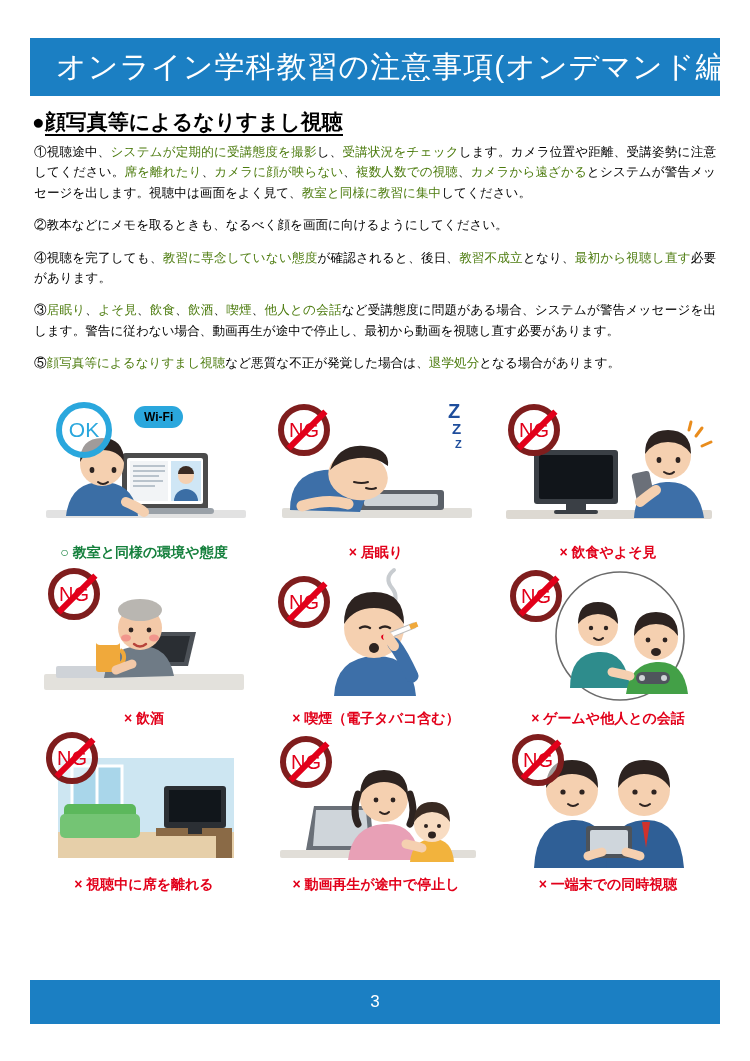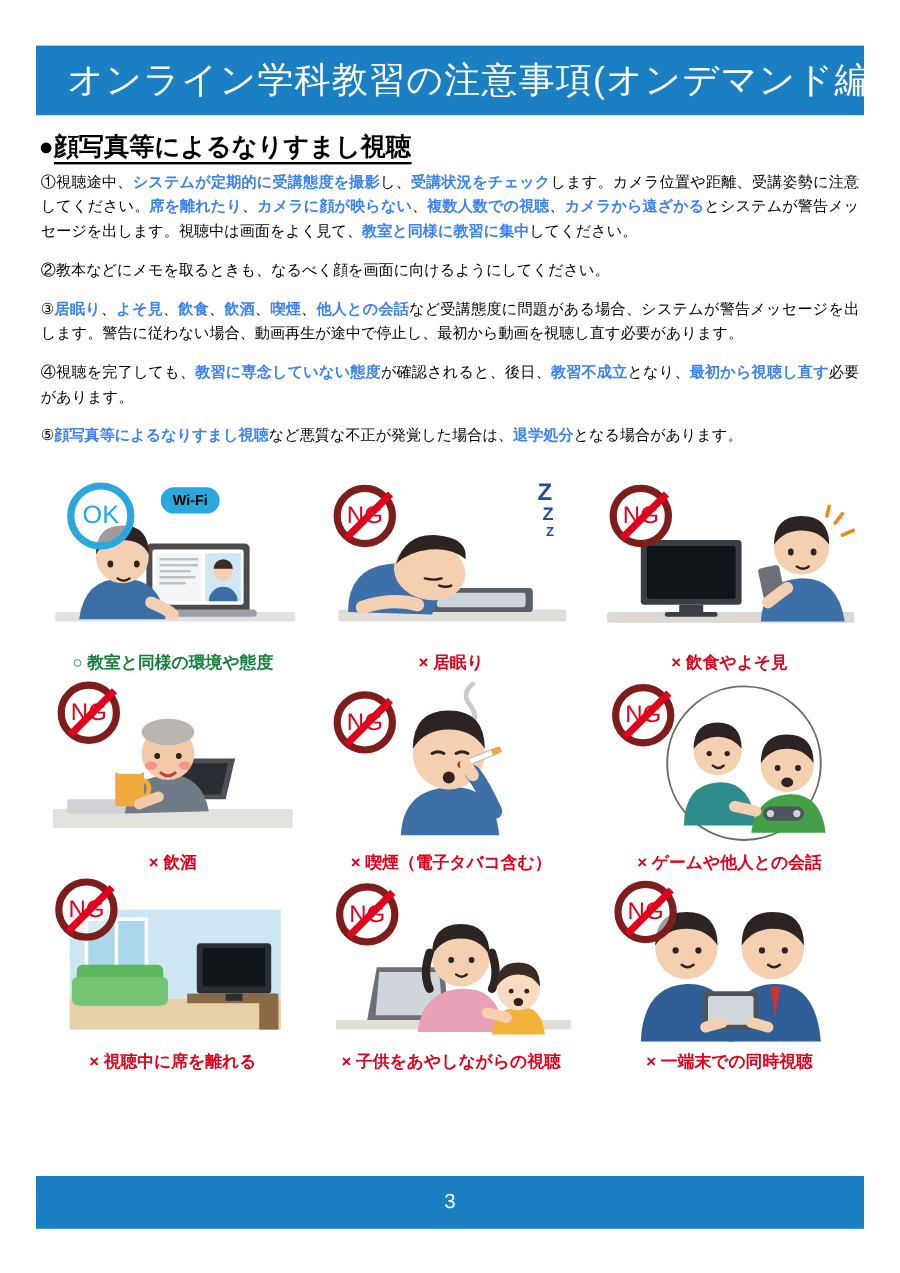--- a/index.html
+++ b/index.html
@@ -62,22 +62,22 @@
     width: 682px;
     font-size: 12.6px;
     line-height: 1.62;
     color: #000000;
   }
   .body-text p {
     margin: 0 0 12px 0;
     text-align: justify;
   }
   .em {
-    color: #3b82f6;
-    font-weight: bold;
+    color: #4d7c0f;
+    font-weight: normal;
   }
   
   .grid {
     position: absolute;
     left: 28px;
     top: 398px;
     width: 696px;
   }
   .grid-row {
     display: flex;
@@ -171,22 +171,22 @@
     <div class="header-title">オンライン学科教習の注意事項(オンデマンド編)</div>
   </div>
 
   <div class="section-heading">
     <span>●</span><span class="underlined">顔写真等によるなりすまし視聴</span>
   </div>
 
   <div class="body-text" id="body-text">
       <p><span>①視聴途中、</span><span class="em">システムが定期的に受講態度を撮影</span><span>し、</span><span class="em">受講状況をチェック</span><span>します。カメラ位置や距離、受講姿勢に注意してください。</span><span class="em">席を離れたり</span><span>、</span><span class="em">カメラに顔が映らない</span><span>、</span><span class="em">複数人数での視聴</span><span>、</span><span class="em">カメラから遠ざかる</span><span>とシステムが警告メッセージを出します。視聴中は画面をよく見て、</span><span class="em">教室と同様に教習に集中</span><span>してください。</span></p>
       <p><span>②教本などにメモを取るときも、なるべく顔を画面に向けるようにしてください。</span></p>
+      <p><span>④視聴を完了しても、</span><span class="em">教習に専念していない態度</span><span>が確認されると、後日、</span><span class="em">教習不成立</span><span>となり、</span><span class="em">最初から視聴し直す</span><span>必要があります。</span></p>
       <p><span>③</span><span class="em">居眠り</span><span>、</span><span class="em">よそ見</span><span>、</span><span class="em">飲食</span><span>、</span><span class="em">飲酒</span><span>、</span><span class="em">喫煙</span><span>、</span><span class="em">他人との会話</span><span>など受講態度に問題がある場合、システムが警告メッセージを出します。警告に従わない場合、動画再生が途中で停止し、最初から動画を視聴し直す必要があります。</span></p>
-      <p><span>④視聴を完了しても、</span><span class="em">教習に専念していない態度</span><span>が確認されると、後日、</span><span class="em">教習不成立</span><span>となり、</span><span class="em">最初から視聴し直す</span><span>必要があります。</span></p>
       <p><span>⑤</span><span class="em">顔写真等によるなりすまし視聴</span><span>など悪質な不正が発覚した場合は、</span><span class="em">退学処分</span><span>となる場合があります。</span></p>
     </div>
 
   <div class="grid">
 
     <div class="grid-row">
 
       <div class="cell">
         <div class="illus">
           <svg viewBox="0 0 228 142" width="228" height="142">
@@ -435,21 +435,21 @@
             <circle cx="164" cy="94" r="2" fill="#2d2320"></circle>
             <circle cx="177" cy="94" r="2" fill="#2d2320"></circle>
             <ellipse cx="170" cy="103" rx="4" ry="3.4" fill="#2d2320"></ellipse>
             <path d="M144 112 q10 2 16 4" stroke="#f5d0b0" stroke-width="9" fill="none" stroke-linecap="round"></path>
           </svg>
           <div class="badge badge-ng" style="left:18px; top:4px;">
             <span class="slash"></span>
             <span class="txt">NG</span>
           </div>
         </div>
-        <div class="caption caption-row2">× 子供をあやしながらの視聴</div>
+        <div class="caption caption-row2">× 動画再生が途中で停止し</div>
       </div>
 
       <div class="cell">
         <div class="illus">
           <svg viewBox="0 0 228 142" width="228" height="142">
 
             <path d="M40 136 q2 -46 38 -48 q36 -2 40 48 z" fill="#2f5f96"></path>
             <circle cx="78" cy="58" r="26" fill="#f5d0b0"></circle>
             <path d="M52 56 q0 -28 26 -28 q26 0 26 28 q-9 -14 -26 -14 q-17 0 -26 14 z" fill="#2d2320"></path>
             <circle cx="69" cy="60" r="2.6" fill="#2d2320"></circle>

